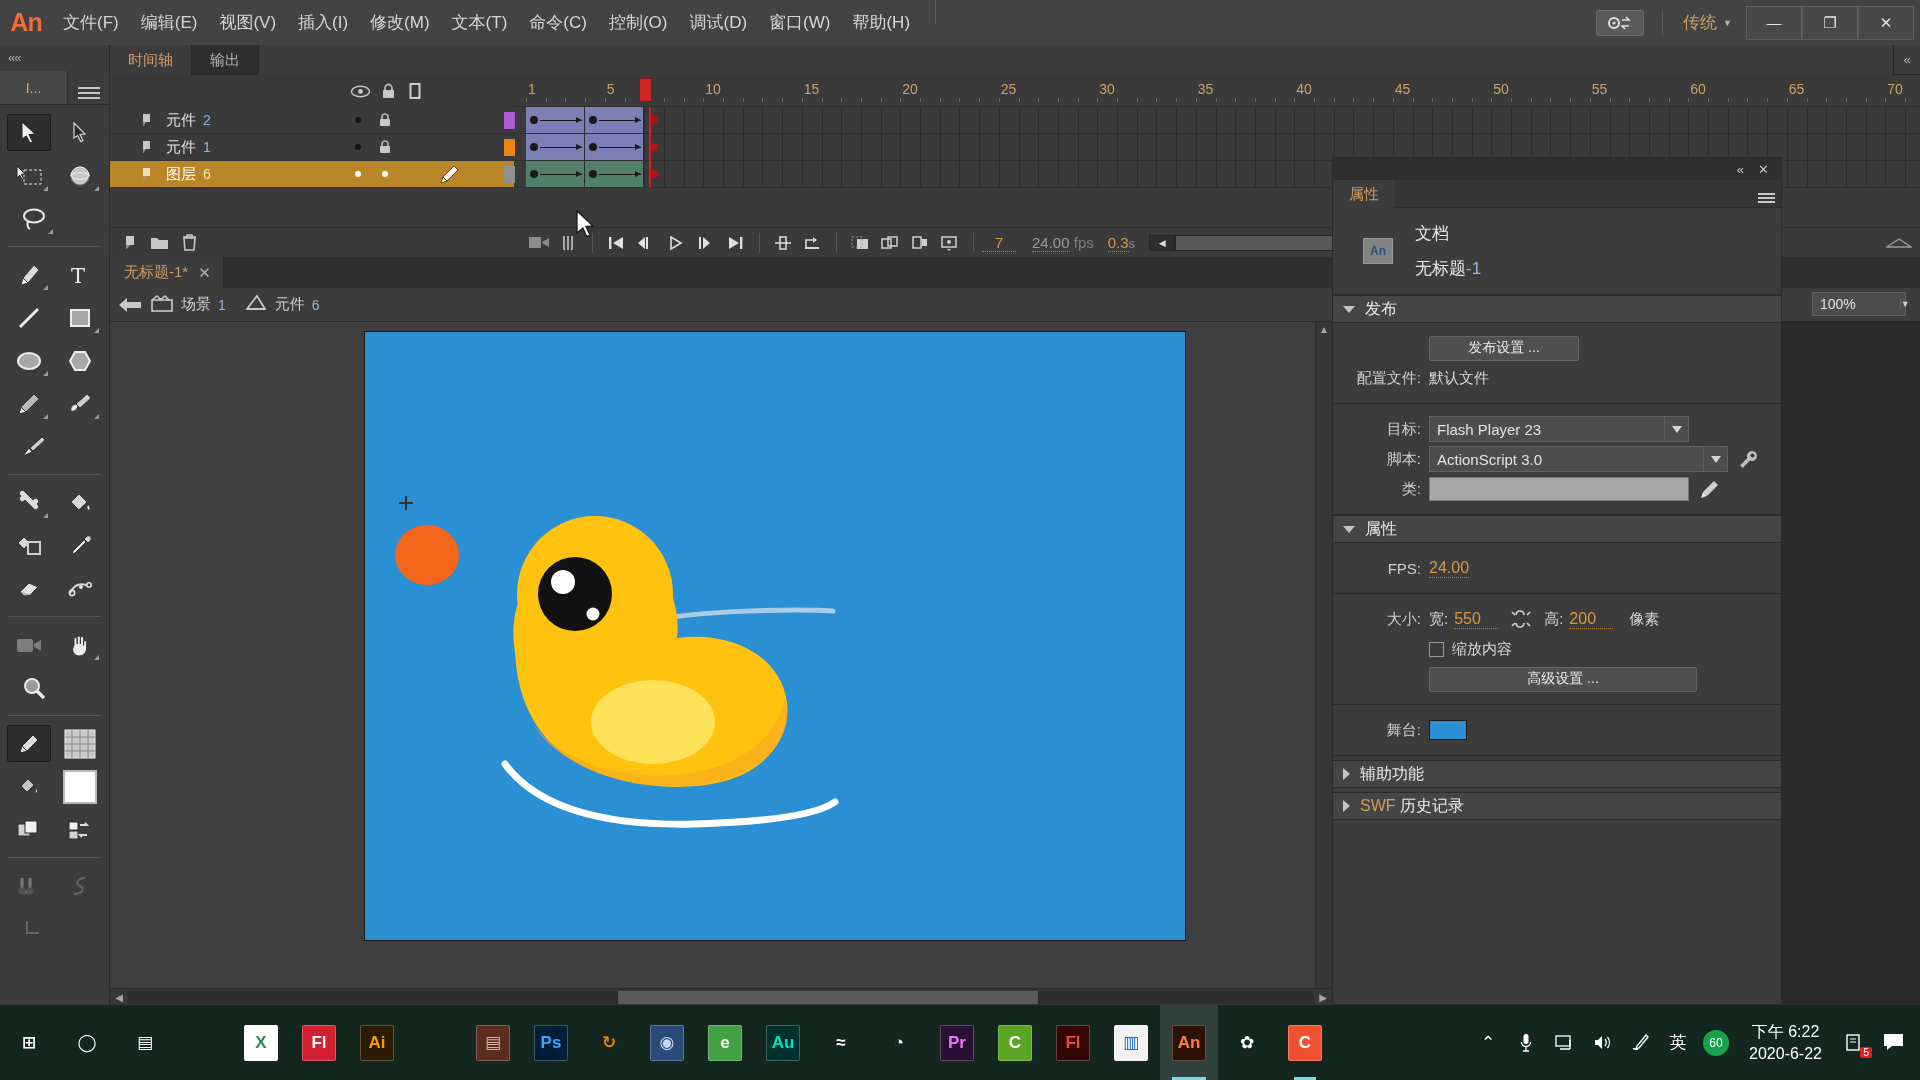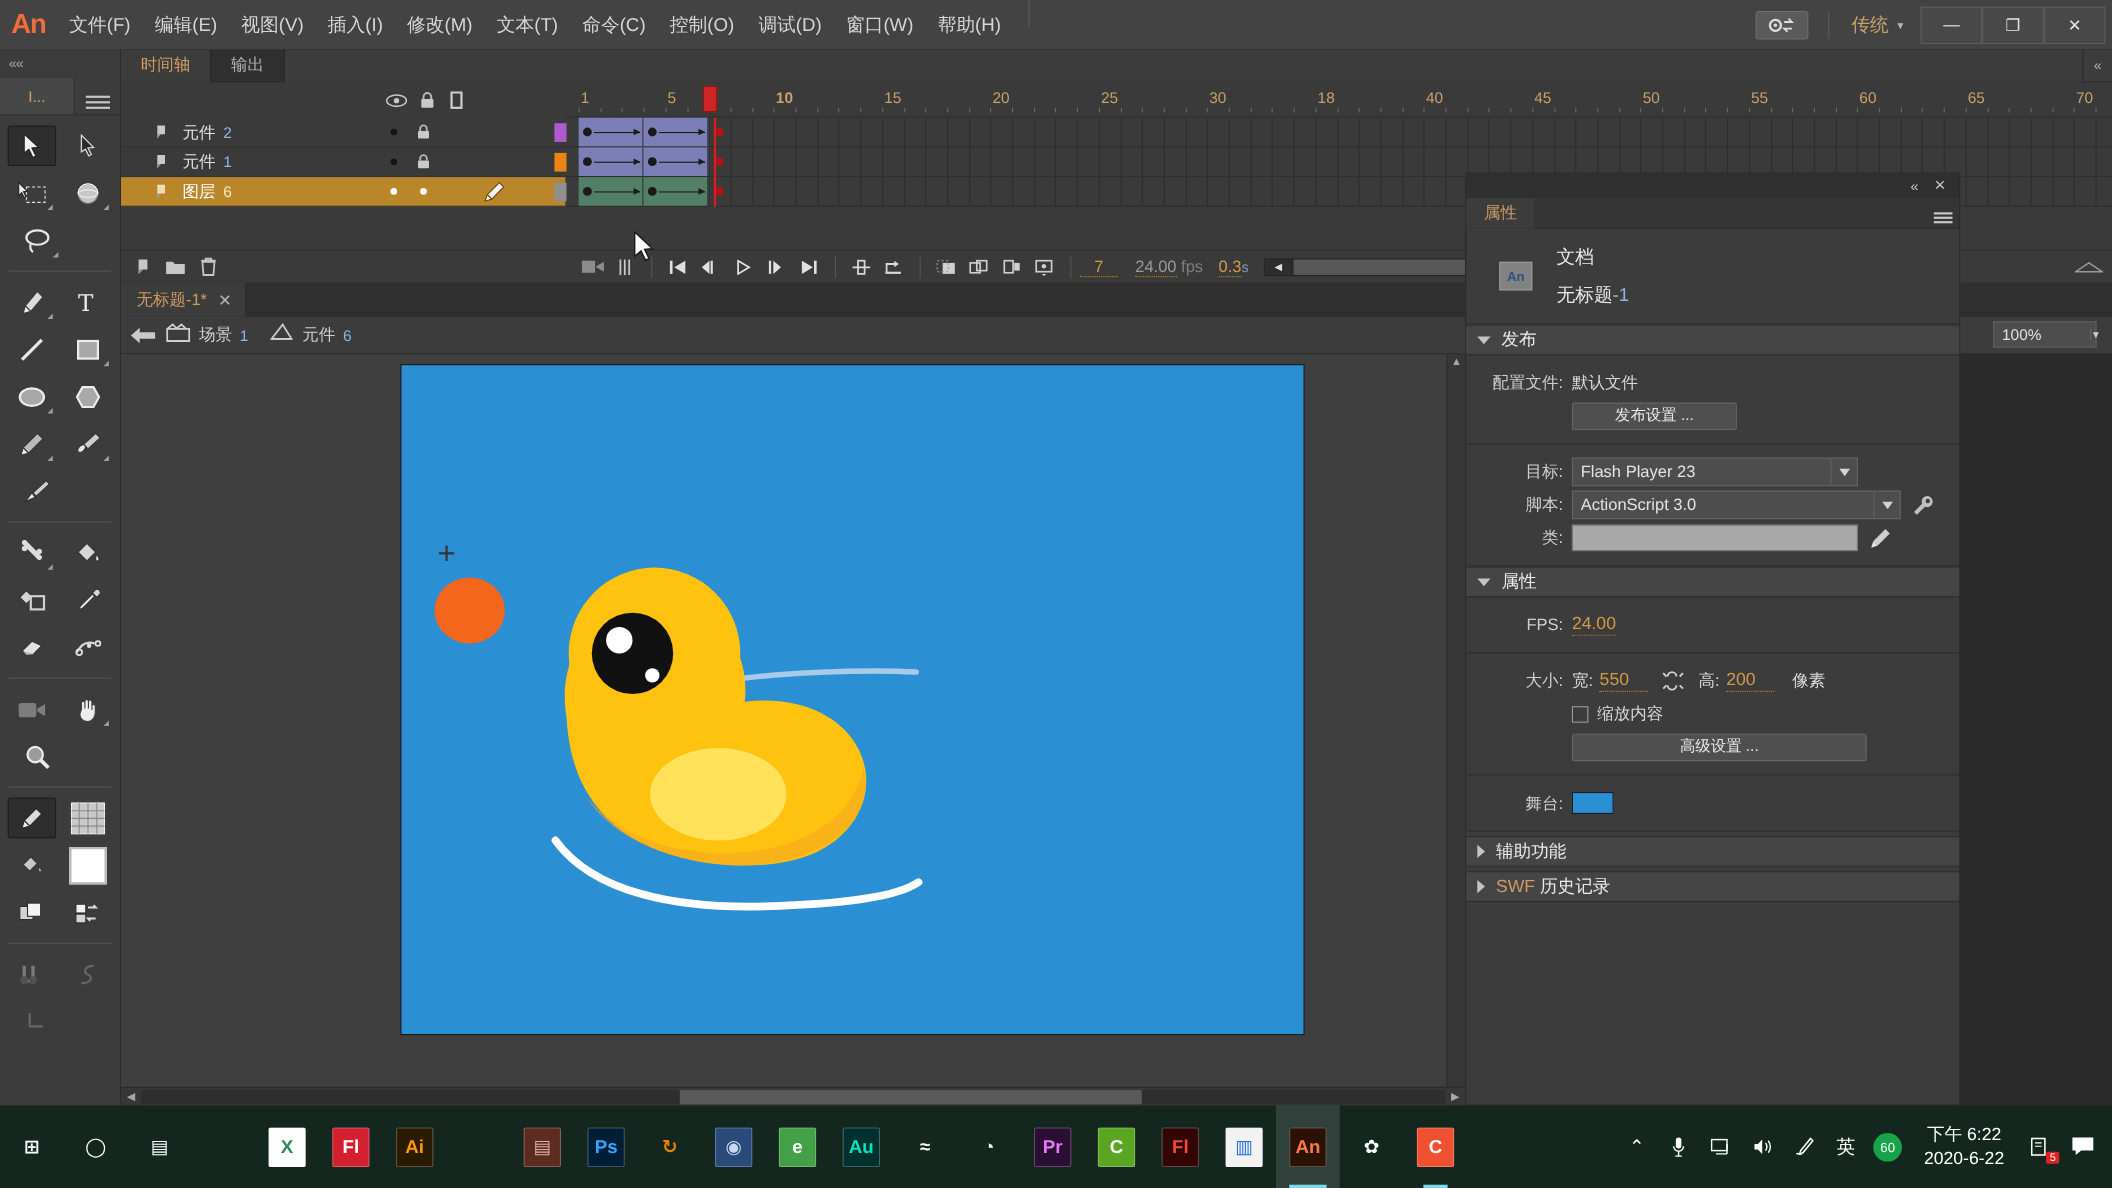--- a/index.html
+++ b/index.html
@@ -634,26 +634,26 @@
               </span>
               <span class="tl-colorchip" style="top: 5px; background: rgb(143, 143, 143);"></span>
             </div>
           </div>
       </div>
 
       <div class="tl-frames">
         <div class="tl-ruler" id="tl-ruler">
             <div class="tl-tick" style="left: 14px;">1</div>
             <div class="tl-tick" style="left: 92.8px;">5</div>
-            <div class="tl-tick" style="left: 191.3px; font-weight: bold;">10</div>
+            <div class="tl-tick" style="left: 191.3px;">10</div>
             <div class="tl-tick" style="left: 289.8px;">15</div>
             <div class="tl-tick" style="left: 388.3px;">20</div>
             <div class="tl-tick" style="left: 486.8px;">25</div>
             <div class="tl-tick" style="left: 585.3px;">30</div>
-            <div class="tl-tick" style="left: 683.8px;">18</div>
+            <div class="tl-tick" style="left: 683.8px;">35</div>
             <div class="tl-tick" style="left: 782.3px;">40</div>
             <div class="tl-tick" style="left: 880.8px;">45</div>
             <div class="tl-tick" style="left: 979.3px;">50</div>
             <div class="tl-tick" style="left: 1077.8px;">55</div>
             <div class="tl-tick" style="left: 1176.3px;">60</div>
             <div class="tl-tick" style="left: 1274.8px; text-align: right;">65</div>
             <div class="tl-tick" style="left: 1373.3px;">70</div>
             <div class="tl-minor" style="left: 12px;"></div>
             <div class="tl-minor" style="left: 31.7px;"></div>
             <div class="tl-minor" style="left: 51.4px;"></div>
@@ -1215,26 +1215,26 @@
         </div>
       </div>
     </div>
 
     <div class="pp-section-head">
       <div class="pp-arrow-d"></div>
       <div class="pp-section-title">发布</div>
     </div>
     <div class="pp-block">
       <div class="pp-row">
+        <div class="pp-label"></div>
+        <div class="pp-btn" style="width:150px;">发布设置 ...</div>
+      </div>
+      <div class="pp-row">
         <div class="pp-label">配置文件:</div>
         <div class="pp-value">默认文件</div>
-      </div>
-      <div class="pp-row">
-        <div class="pp-label"></div>
-        <div class="pp-btn" style="width:150px;">发布设置 ...</div>
       </div>
     </div>
     <div class="pp-block">
       <div class="pp-row">
         <div class="pp-label">目标:</div>
         <div class="pp-select" style="width:260px;">
           <span>Flash Player 23</span>
           <div class="car">
             <svg width="10" height="7" viewBox="0 0 10 7">
                 <path d="M0 0h10L5 7z" fill="#d4d4d4"></path>

